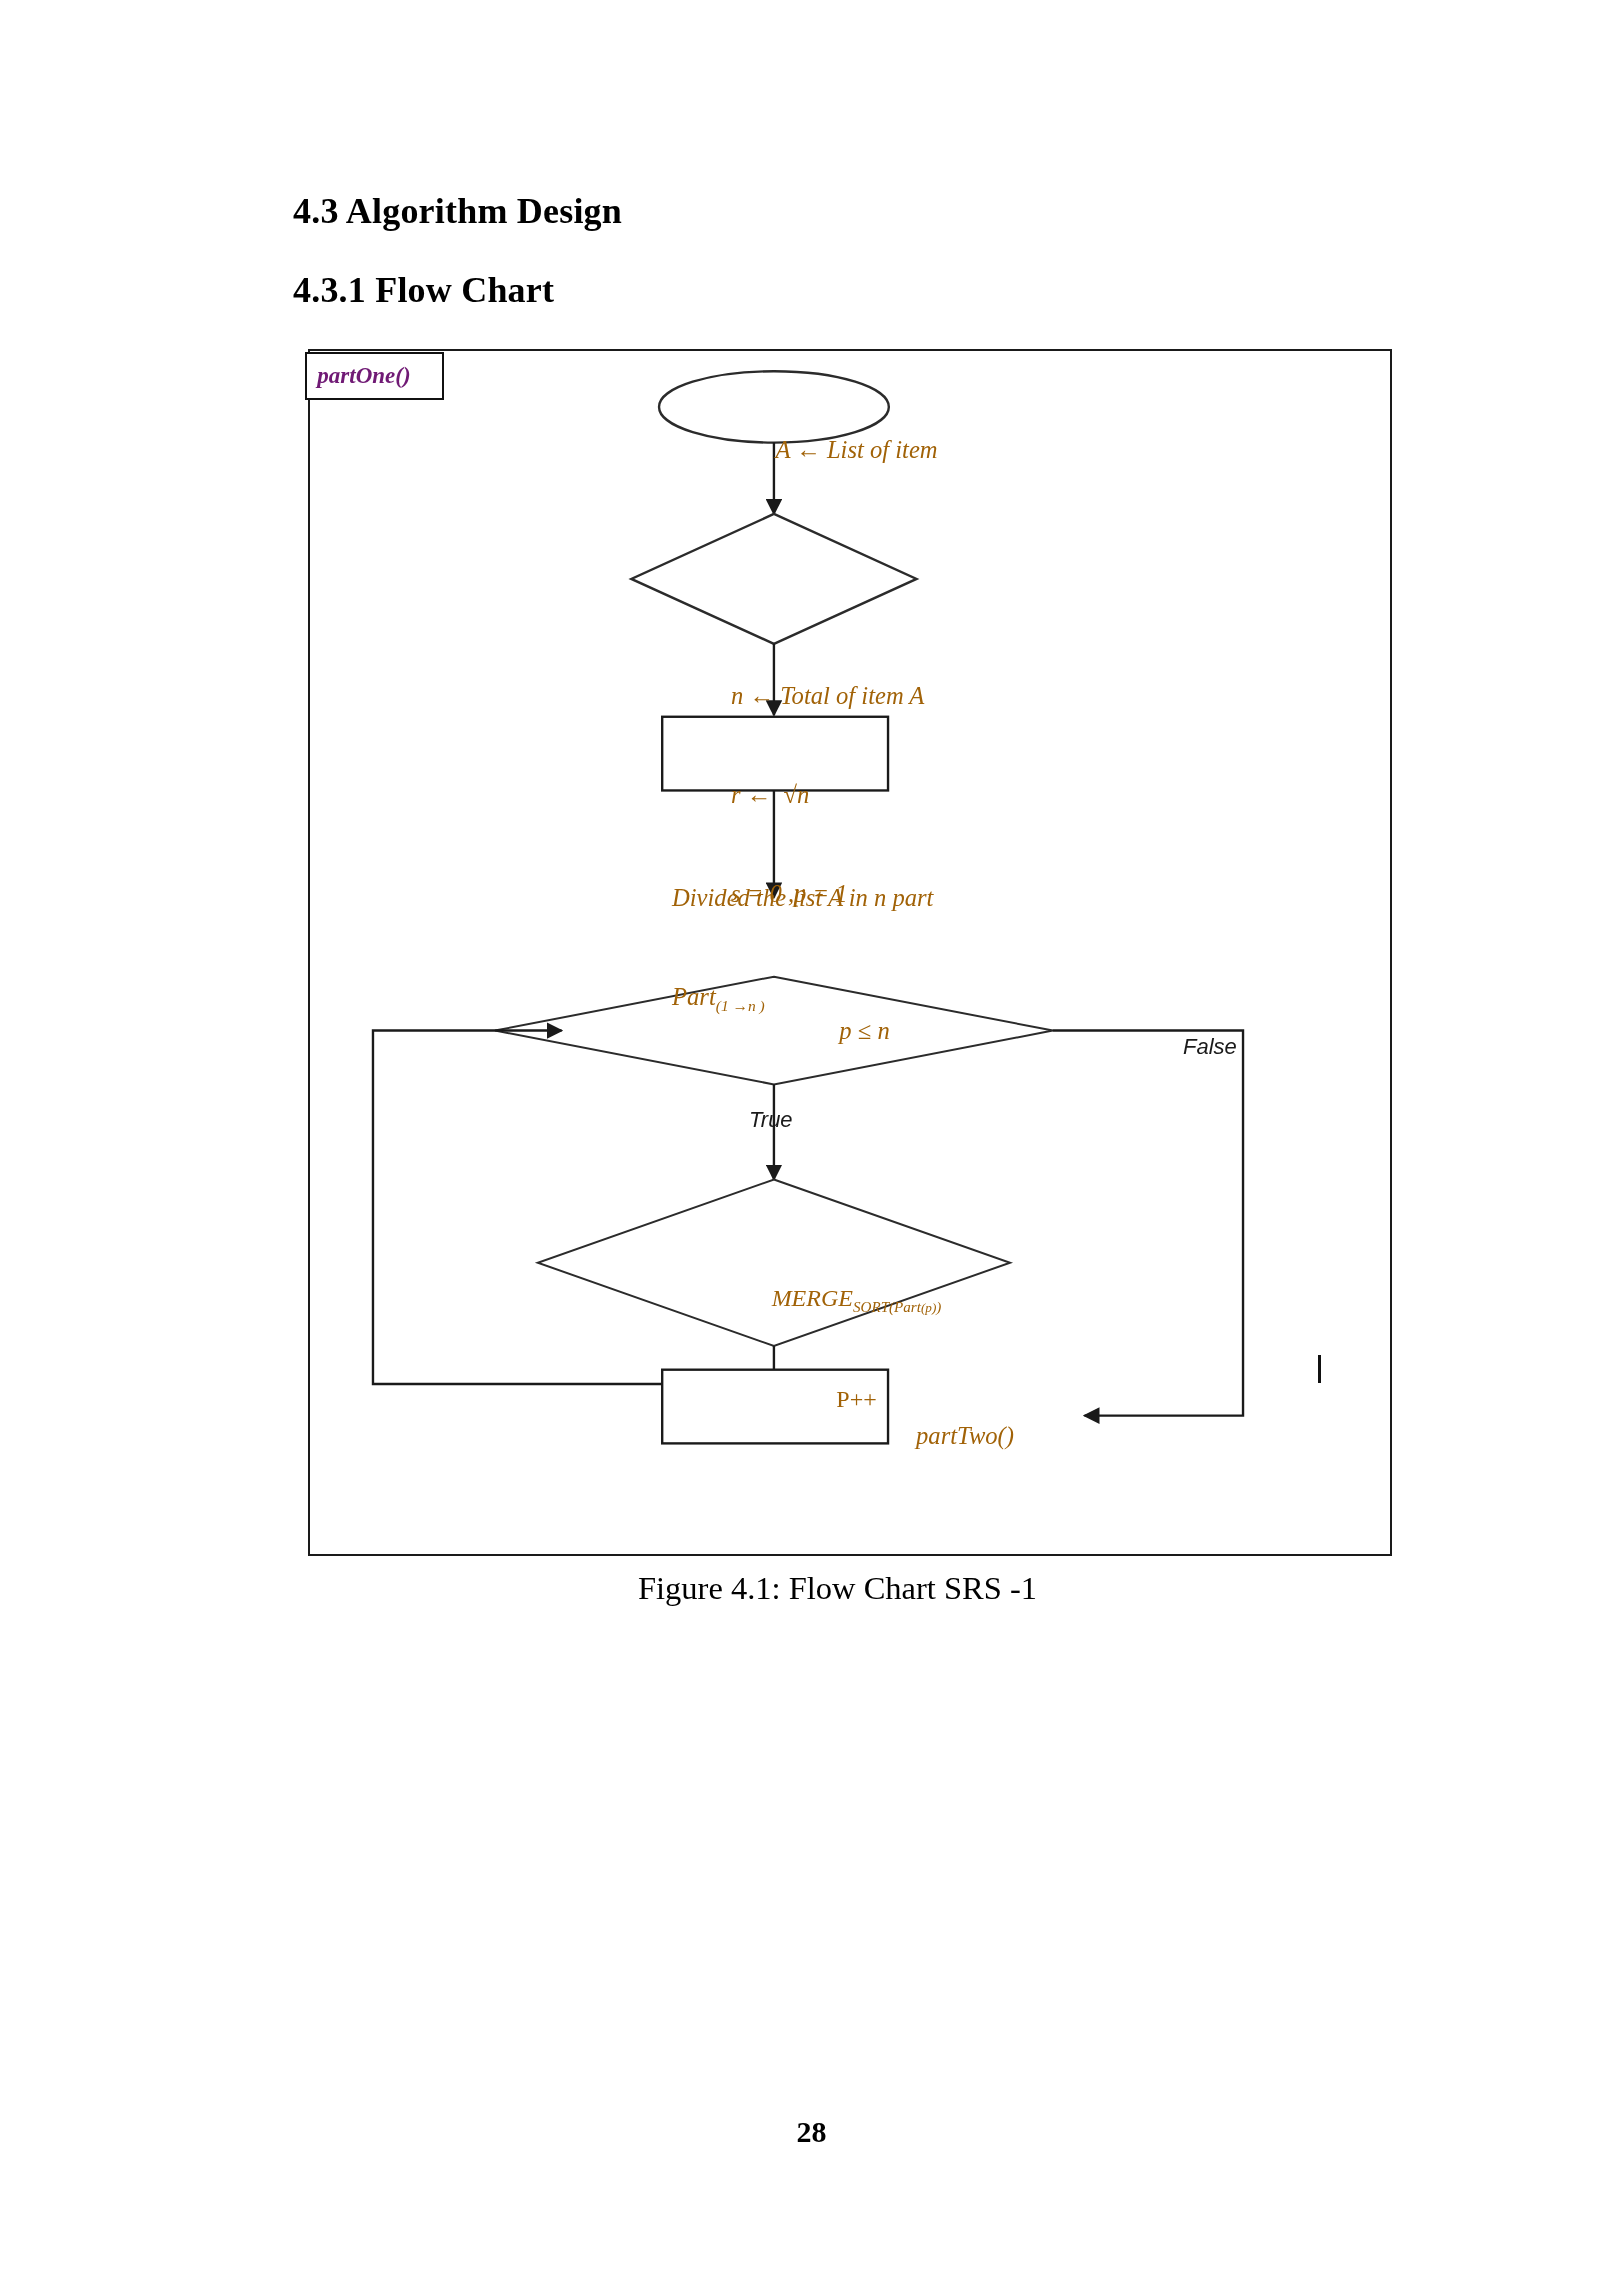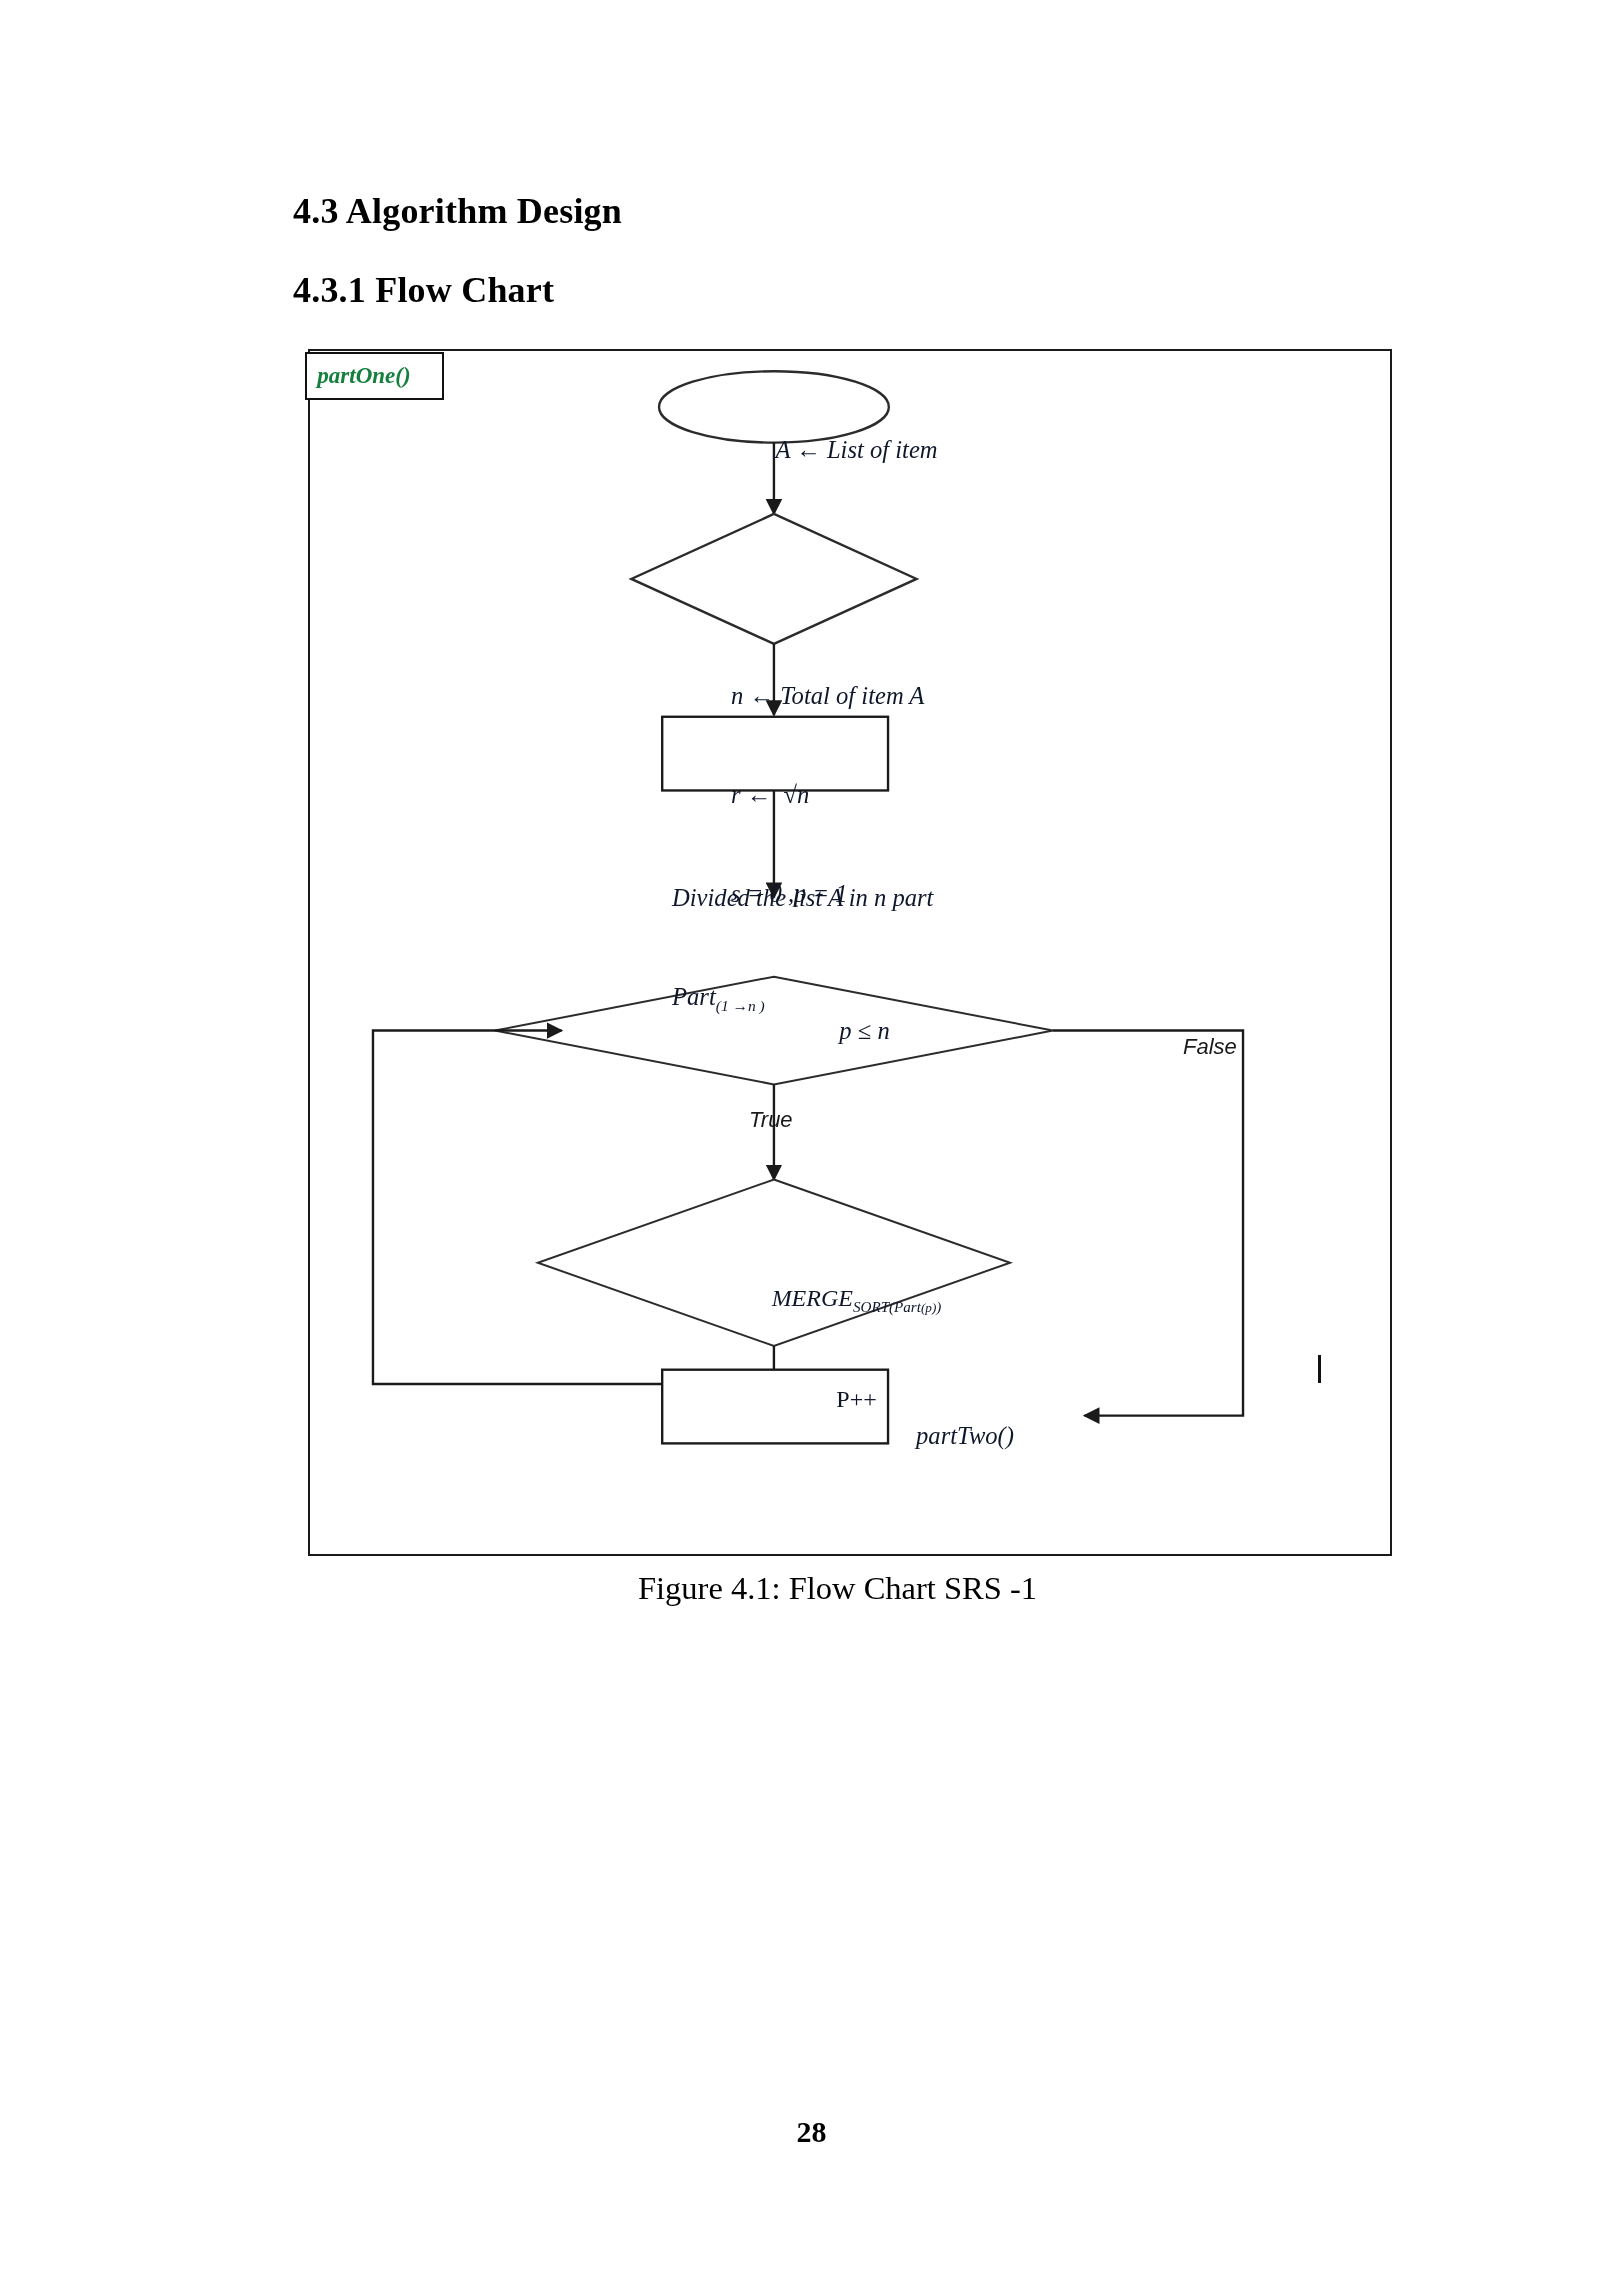--- a/index.html
+++ b/index.html
@@ -69,39 +69,39 @@
     background: #ffffff;
     display: flex;
     align-items: center;
     padding-left: 10.3px;
   }
   #partone-tab .tab-text {
     font-family: "Liberation Serif", "DejaVu Serif", serif;
     font-style: italic;
     font-weight: bold;
     font-size: 23px;
-    color: #15803d;
+    color: #701a75;
     white-space: nowrap;
   }
 
   
   #flow-svg {
     position: absolute;
     left: 308px;
     top: 349px;
     width: 1084px;
     height: 1207px;
   }
 
   
   .node-text {
     position: absolute;
     font-family: "Liberation Serif", "DejaVu Serif", serif;
     font-style: italic;
-    color: #0f172a;
+    color: #a16207;
     line-height: 1.34;
     white-space: pre;
   }
 
   #txt-start {
     left: 698px;
     top: 434px;
     width: 317px;
     font-size: 24.6px;
     text-align: center;

